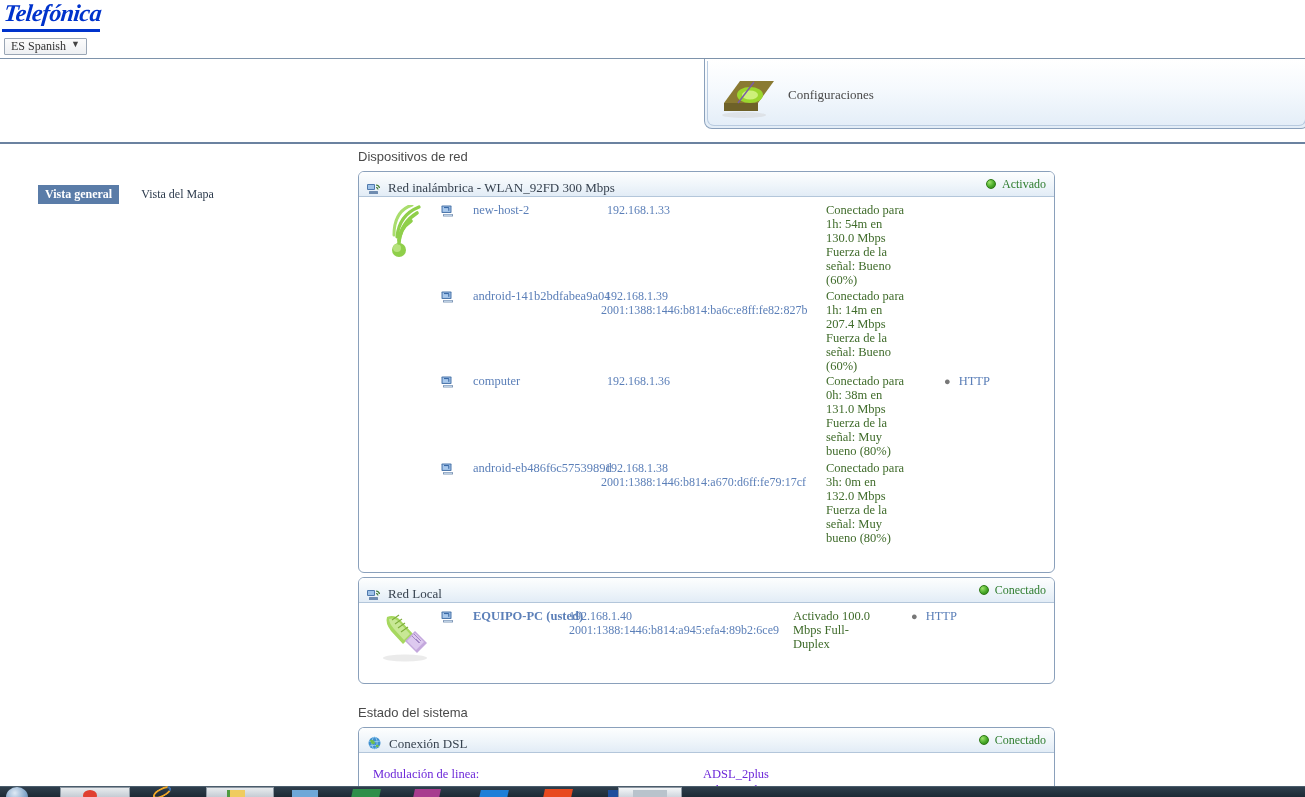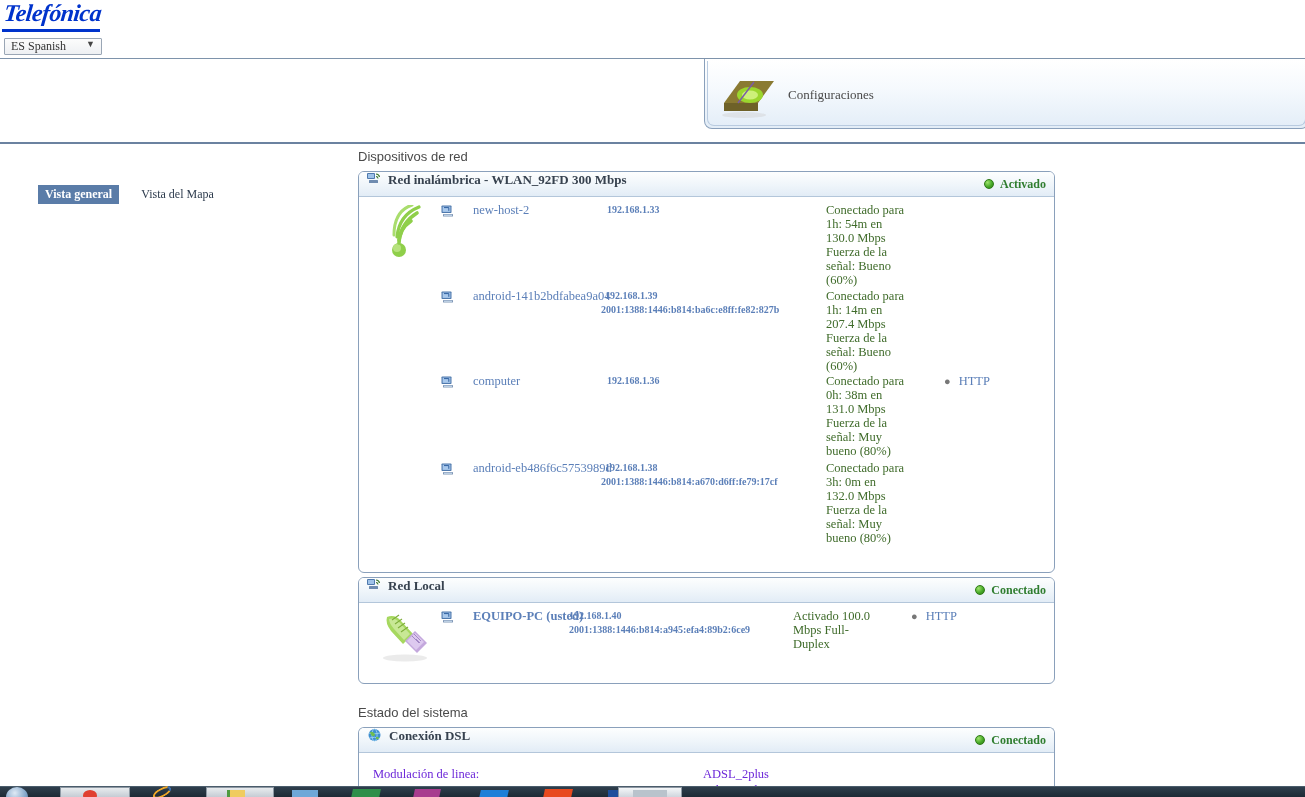--- a/index.html
+++ b/index.html
@@ -36,21 +36,21 @@
   
   #lang-select {
     position: absolute; left: 4px; top: 38px;
     height: 17px;
     border: 1px solid #9aa6b5;
     background: linear-gradient(#fcfcfc, #eef0f3);
     font-family: "Liberation Serif", serif;
     font-size: 12px;
     color: #333;
     padding: 0 6px;
-    display: flex; gap: 20px;
+    display: flex; gap: 5px;
     cursor: pointer;
     border-radius: 1px;
   }
   #lang-select .caret { font-size: 9px; color: #444; }
 
   
   #nav-bar {
     position: absolute; left: 0; top: 58px;
     width: 1305px; height: 86px;
     border-top: 1px solid #7e93ab;
@@ -134,24 +134,23 @@
     width: 697px;
     border: 1px solid #8aa0bb;
     border-radius: 6px;
     background: #ffffff;
     overflow: hidden;
   }
   .panel-head {
     height: 25px;
     background: linear-gradient(#fdfefe 0%, #eff5fa 55%, #e2ecf6 100%);
     border-bottom: 1px solid #b3c6da;
-    display: flex; align-items: flex-start;
+    display: flex; align-items: flex-end;
     padding: 0 8px;
     position: relative;
-    font-weight: bold;
   }
   .panel-head .ph-title {
     font-family: "Liberation Serif", serif;
     font-size: 13px;
     color: #37424f;
     margin-left: 6px;
   }
   .panel-head .ph-status {
     position: absolute; right: 8px; top: 0; bottom: 0;
     display: flex; align-items: center; gap: 6px;
@@ -180,25 +179,24 @@
   .dev-name {
     position: absolute; left: 114px;
     font-family: "Liberation Serif", serif;
     font-size: 12.5px;
     color: #5b7fb8;
     white-space: nowrap;
   }
   .dev-ip {
     position: absolute; left: 248px;
     font-family: "Liberation Serif", serif;
-    font-size: 10px;
+    font-size: 12px;
     color: #5b7fb8;
     line-height: 14px;
     white-space: nowrap;
-    font-weight: bold;
   }
   .dev-ip .v6 { display:block; margin-left: -4px; }
   .dev-status {
     position: absolute; left: 467px;
     width: 80px;
     font-family: "Liberation Serif", serif;
     font-size: 12.5px;
     color: #3f6b2a;
     line-height: 14px;
   }

